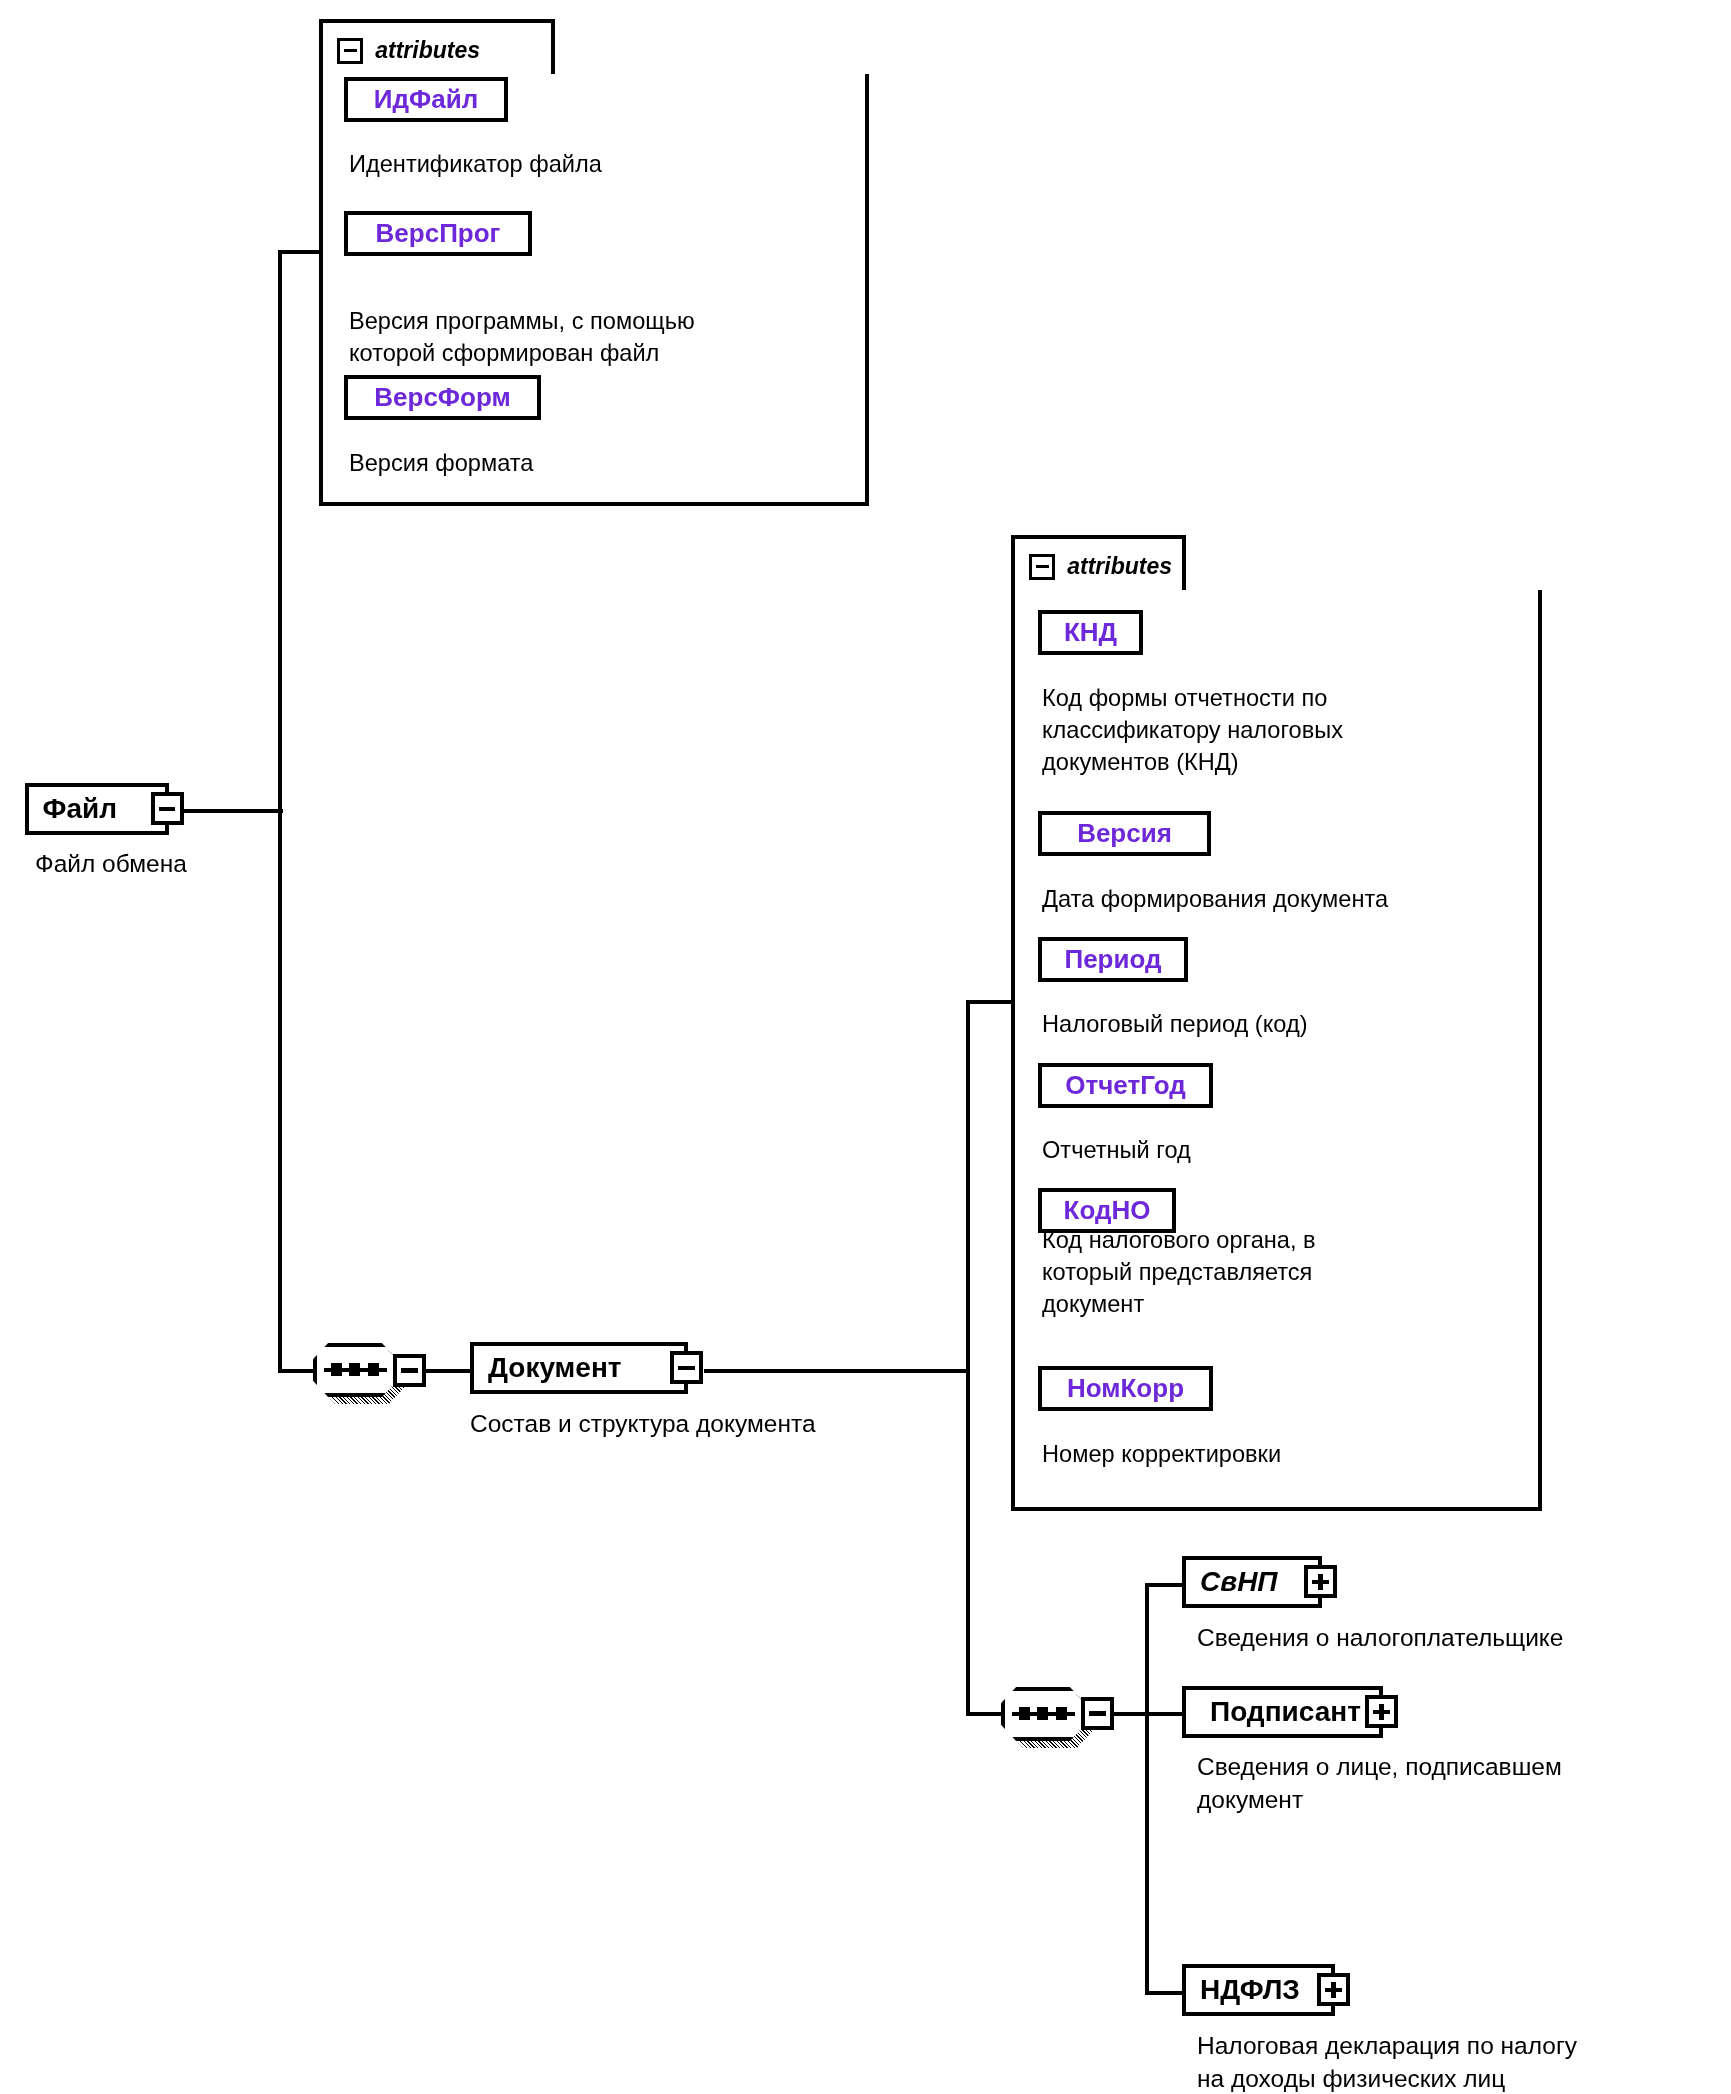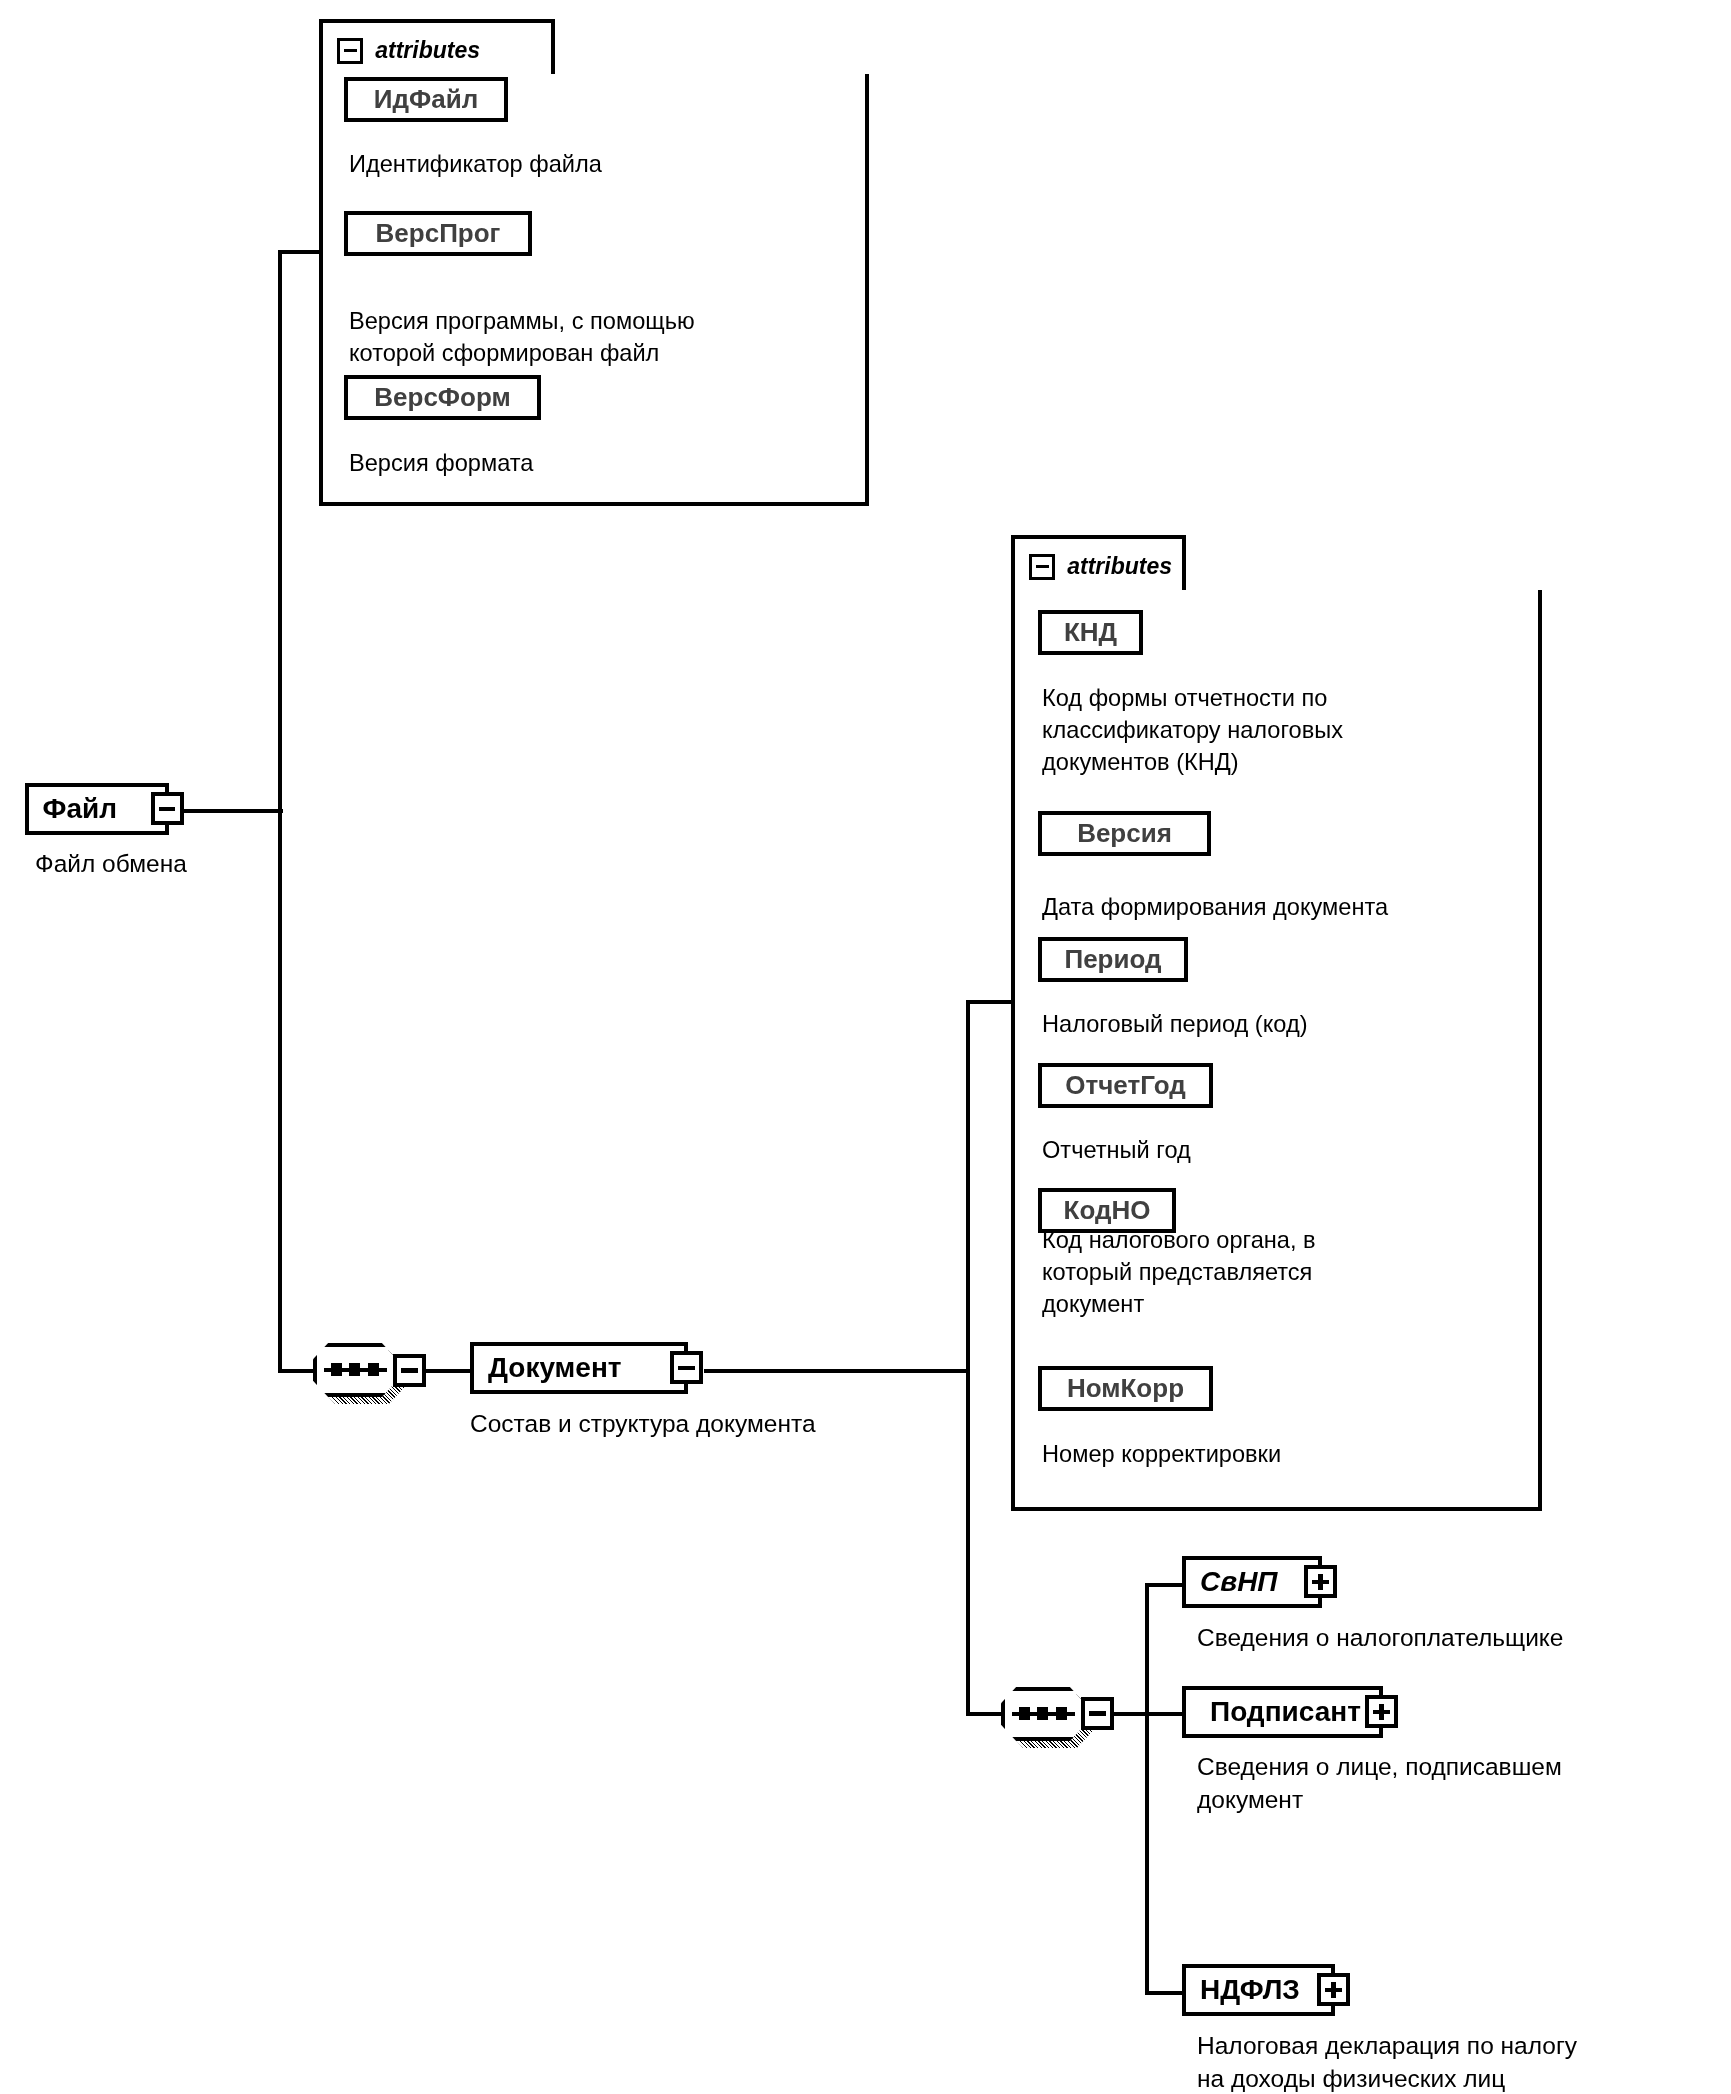--- a/index.html
+++ b/index.html
@@ -91,21 +91,21 @@
   .chip {
     position: absolute;
     box-sizing: border-box;
     border: 4.4px solid #000;
     background: #fff;
     display: flex;
     align-items: center;
     justify-content: center;
     font-weight: bold;
     font-size: 26px;
-    color: #404040;
+    color: #6d28d9;
     white-space: nowrap;
     padding: 0 12.2px;
     height: 45px;
     text-align: center;
   }
   .chip .shadow {
     position: absolute;
     left: 7.9px;
     top: 7.9px;
     width: 100%;
@@ -287,21 +287,21 @@
       <span>КНД</span>
     </div>
     <div class="desc" style="left:31px; top:147px;">Код формы отчетности по
 классификатору налоговых
 документов (КНД)</div>
 
     <div class="chip" style="left:27px; top:276px; min-width:173px;">
       <span class="shadow"></span>
       <span>Версия</span>
     </div>
-    <div class="desc" style="left:31px; top:348px;margin-top:8px;">Дата формирования документа</div>
+    <div class="desc" style="left:31px; top:348px;">Дата формирования документа</div>
 
     <div class="chip" style="left:27px; top:402px; min-width:150px;">
       <span class="shadow"></span>
       <span>Период</span>
     </div>
     <div class="desc" style="left:31px; top:473px;">Налоговый период (код)</div>
 
     <div class="chip" style="left:27px; top:528px; min-width:175px;">
       <span class="shadow"></span>
       <span>ОтчетГод</span>

